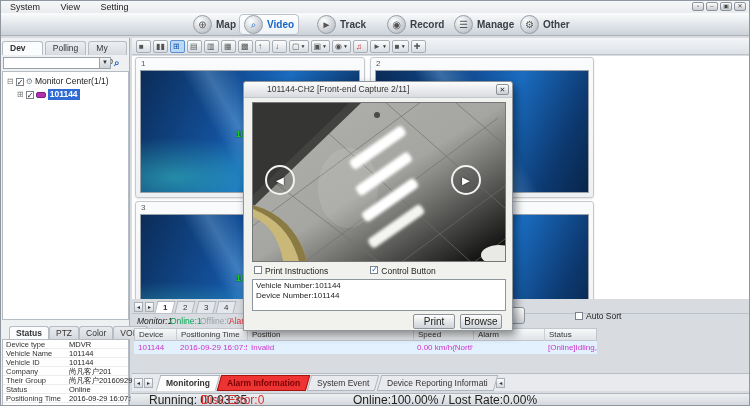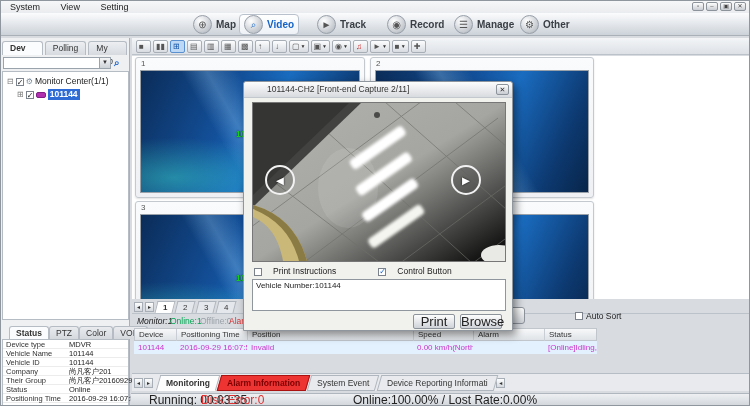--- a/index.html
+++ b/index.html
@@ -100,26 +100,26 @@
   .dlg-title{position:absolute;left:0;top:0;right:0;height:16px;
              background:linear-gradient(#fdfdfd,#d8dbdf);border-bottom:1px solid #c3c8ce;
              font-size:8.5px;line-height:15px;padding-left:23px;color:#333;border-radius:3px 3px 0 0;}
   .dlg-close{position:absolute;right:3px;top:2px;width:13px;height:11px;border:1px solid #8d939b;border-radius:2px;
              background:linear-gradient(#fdfdfd,#c9cdd3);font-size:7px;line-height:10px;text-align:center;color:#333;}
   .photo{position:absolute;left:8px;top:20px;width:254px;height:160px;border:1px solid #777;}
   .nav-circle{position:absolute;width:30px;height:30px;border:2px solid #f2f2f2;border-radius:50%;
               background:rgba(60,60,60,.25);color:#fff;font-size:13px;line-height:27px;text-align:center;
               text-shadow:0 0 2px #000;}
   .dlg-check-row{position:absolute;left:10px;top:184px;display:flex;gap:42px;font-size:8.5px;align-items:center;}
-  .dlg-cb{display:flex;gap:11px;align-items:flex-end;}
+  .dlg-cb{display:flex;gap:3px;align-items:flex-start;}
   .dlg-cb .cb.checked::after{color:#1464c8;}
   .dlg-text{position:absolute;left:8px;top:197px;width:254px;height:32px;background:#fff;border:1px solid #8f969e;
             font-size:8px;line-height:10px;padding:1px 3px;color:#222;}
   .dlg-btn{position:absolute;top:232px;width:42px;height:15px;border:1px solid #8d939b;border-radius:2px;
-           background:linear-gradient(#fdfdfd,#cfd3d8);font-size:13px;text-align:center;line-height:14px;color:#222;}
+           background:linear-gradient(#fdfdfd,#cfd3d8);font-size:10px;text-align:center;line-height:14px;color:#222;}
   .hidden-btn{left:480px;top:306px;width:44px;height:17px;border:1px solid #8d939b;border-radius:3px;
               background:linear-gradient(#fdfdfd,#cfd3d8);z-index:5;}
   .autosort{left:574px;top:310px;display:flex;gap:3px;align-items:center;font-size:8.5px;}
 </style>
 </head>
 <body>
 
 <div class="abs menubar">
   <span class="menu-item">System</span>
   <span class="menu-item">View</span>
@@ -421,17 +421,18 @@
       <span>Print Instructions</span>
     </div>
     <div class="dlg-cb">
       <span class="cb checked"></span>
       <span>Control Button</span>
     </div>
   </div>
 
   <div class="dlg-text">
     <div>Vehicle Number:101144</div>
+    <div>Device Number:101144</div>
   </div>
 
   <div class="dlg-btn" style="left:169px;">Print</div>
   <div class="dlg-btn" style="left:216px;">Browse</div>
 </div>
 
 </body></html>

